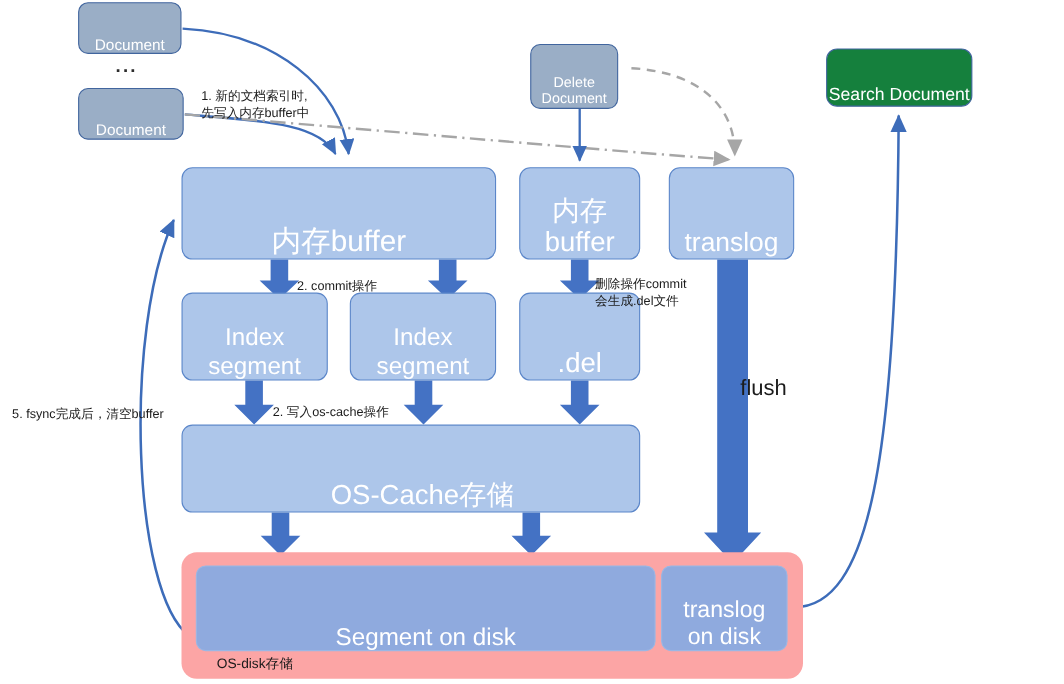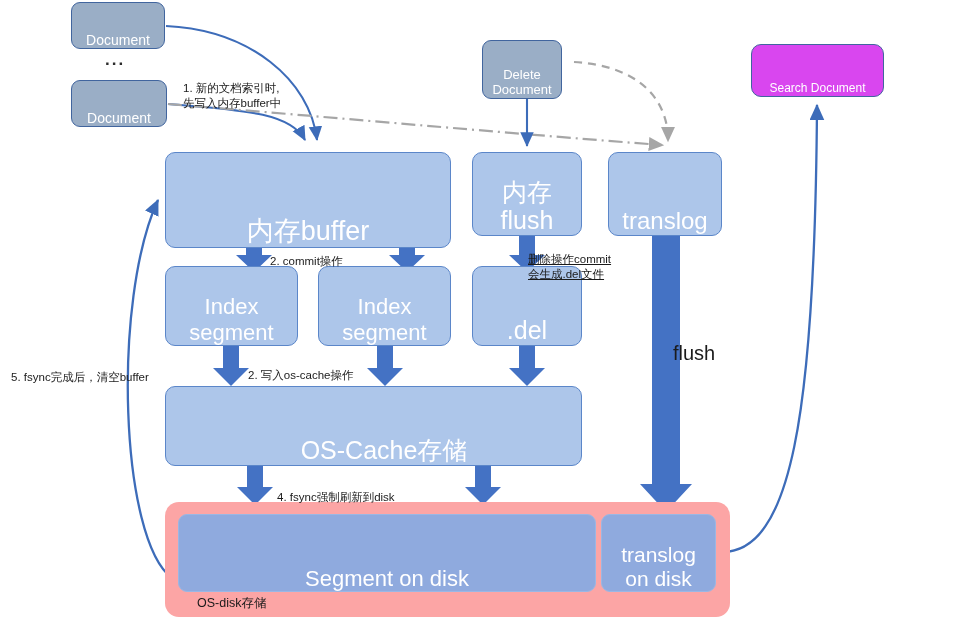--- a/index.html
+++ b/index.html
@@ -36,24 +36,24 @@
     font-size: 14px;
   }
   
   .mem {
     background: #adc6ea;
     border: 1.2px solid #5b86c9;
     border-radius: 10px;
   }
   
   .green {
-    background: #d946ef;
+    background: #15803d;
     border: 1.4px solid #41659e;
     border-radius: 10px;
-    font-size: 12px;
+    font-size: 16px;
   }
   
   .disk {
     background: #fca5a5;
     border-radius: 14px;
   }
   .disk-inner {
     background: #8faade;
     border: 1.2px solid #9ab7e4;
     border-radius: 9px;
@@ -179,27 +179,27 @@
 
   <div class="node doc" style="left:482px; top:40px; width:80px; height:59px; font-size:13px;">
     <span>Delete
 Document</span>
   </div>
 
   <div class="node green" style="left:751px; top:44px; width:133px; height:53px;">
     <span>Search Document</span>
   </div>
 
-  <div class="node mem" style="left:165px; top:152px; width:286px; height:96px; font-size:27px;">
+  <div class="node mem" style="left:165px; top:152px; width:286px; height:84px; font-size:27px;">
     <span>内存buffer</span>
   </div>
 
   <div class="node mem" style="left:472px; top:152px; width:110px; height:84px; font-size:25px;">
     <span>内存
-flush</span>
+buffer</span>
   </div>
 
   <div class="node mem" style="left:608px; top:152px; width:114px; height:84px; font-size:24px;">
     <span>translog</span>
   </div>
 
   <div class="node mem" style="left:165px; top:266px; width:133px; height:80px; font-size:22px;">
     <span>Index
 segment</span>
   </div>
@@ -236,30 +236,27 @@
   </div>
 
   <div class="note" style="left:270px; top:238px;">
     <span>2. commit操作</span>
   </div>
 
   <div class="note" style="left:248px; top:352px;">
     <span>2. 写入os-cache操作</span>
   </div>
 
-  <div class="note" style="left:277px; top:474px;">
-    <span>4. fsync强制刷新到disk</span>
-  </div>
 
   <div class="note" style="left:11px; top:354px;">
     <span>5. fsync完成后，清空buffer</span>
   </div>
 
 
-  <div class="note" style="left:528px; top:236px;text-decoration:underline;">
+  <div class="note" style="left:541px; top:236px;">
     <span>删除操作commit
 会生成.del文件</span>
   </div>
 
   <div class="note-lg" style="left:673px; top:341px;">
     <span>flush</span>
   </div>
 
 </div>
 

